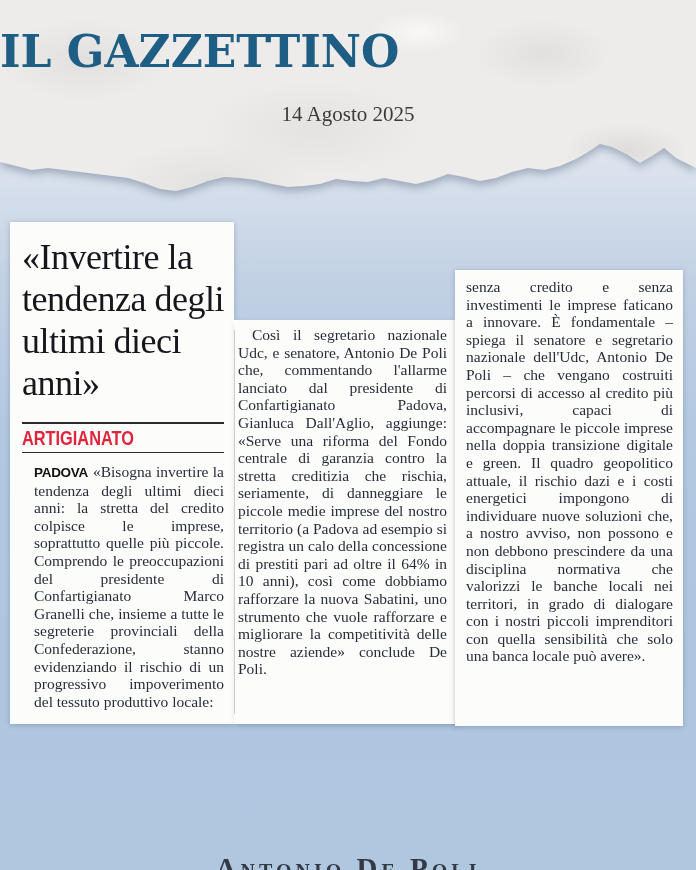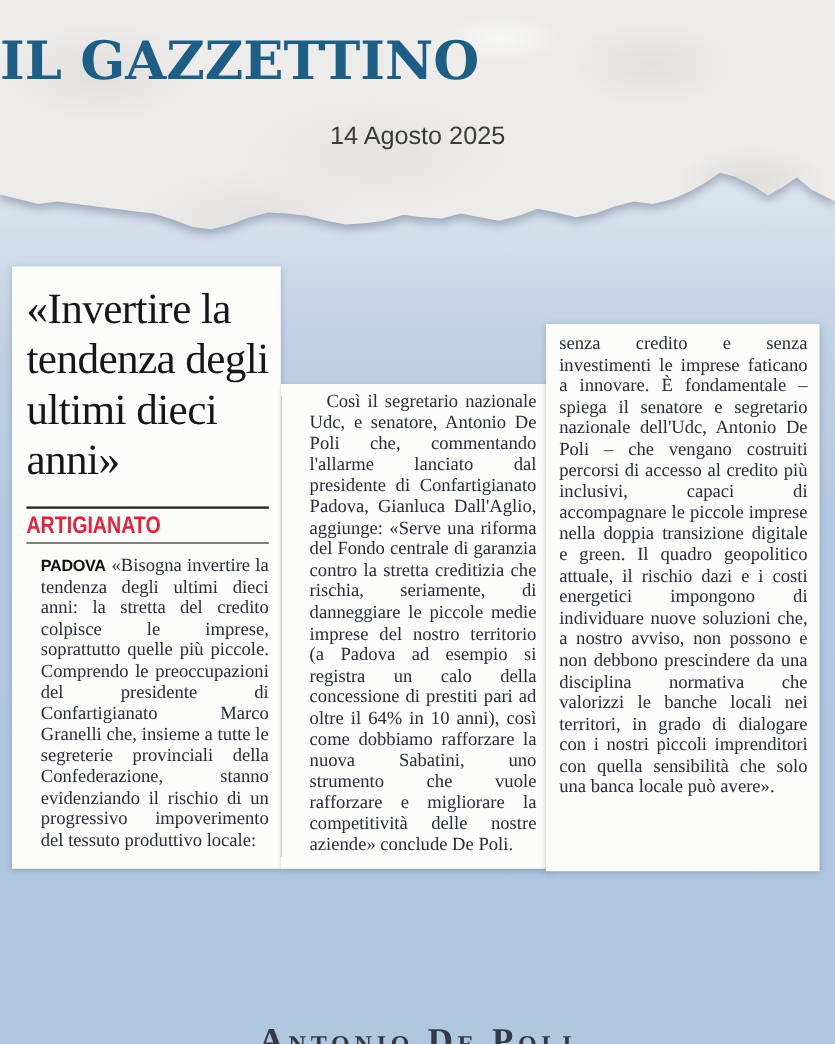--- a/index.html
+++ b/index.html
@@ -46,21 +46,21 @@
     text-align: left;
     font-family: "DejaVu Serif", serif;
     font-weight: 700;
     font-size: 44px;
     letter-spacing: 0px;
     color: #1f5e84;
   }
   .issue-date {
     position: absolute; top: 102px; left: 0; width: 100%;
     text-align: center;
-    font-family: Liberation Sans, sans-serif;
+    font-family: Liberation Serif, serif;
     font-size: 21px;
     color: #3b3b3b;
   }
 
   
   .clip { position: absolute; background: #fcfcfa;
     box-shadow: 0 1px 5px rgba(50,70,100,0.30); }
   .col-left  { left: 10px;  top: 222px; width: 224px; height: 502px; }
   .col-mid   { left: 234px; top: 320px; width: 222px; height: 404px; box-shadow: 2px 2px 5px rgba(50,70,100,0.30); }
   .col-right { left: 455px; top: 270px; width: 228px; height: 456px; }
@@ -94,21 +94,21 @@
   .kicker-rule-bottom { margin: 2px 10px 0 12px; border: 0; border-top: 1.5px solid #2b2b2b; }
 
   .body-text {
     margin: 0; padding: 10px 10px 0 24px;
     font-family: "Liberation Serif", serif;
     font-size: 15.5px;
     line-height: 17.6px;
     color: #272d3a;
     text-align: justify;
   }
-  .col-mid .body-text { padding: 6px 9px 0 24px; text-indent: 14px; }
+  .col-mid .body-text { padding: 6px 9px 0 4px; text-indent: 14px; }
   .col-right .body-text { padding: 8px 10px 0 11px; text-indent: 0; }
 
   .dateline {
     font-family: "Liberation Sans", sans-serif;
     font-weight: 700;
     font-size: 13.5px;
     color: #111;
     letter-spacing: -0.3px;
     margin-right: 5px;
   }

